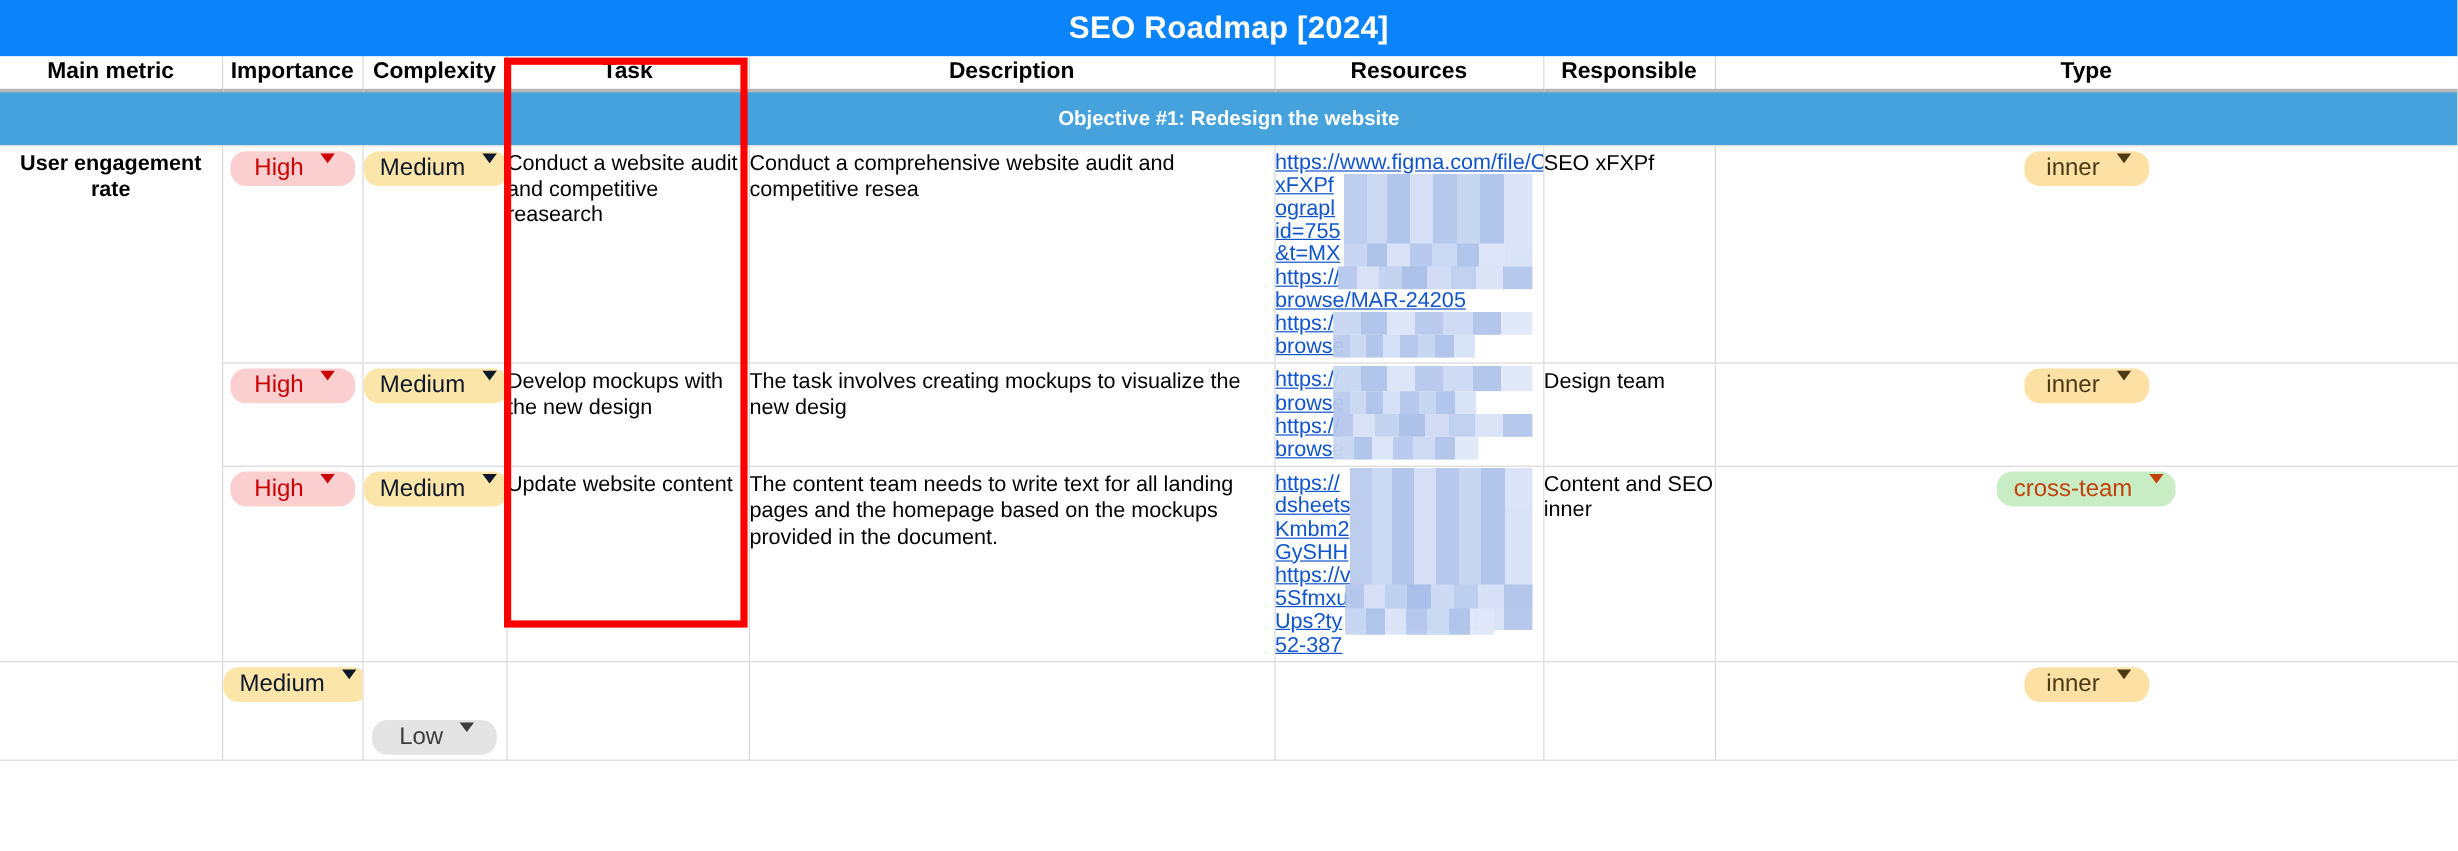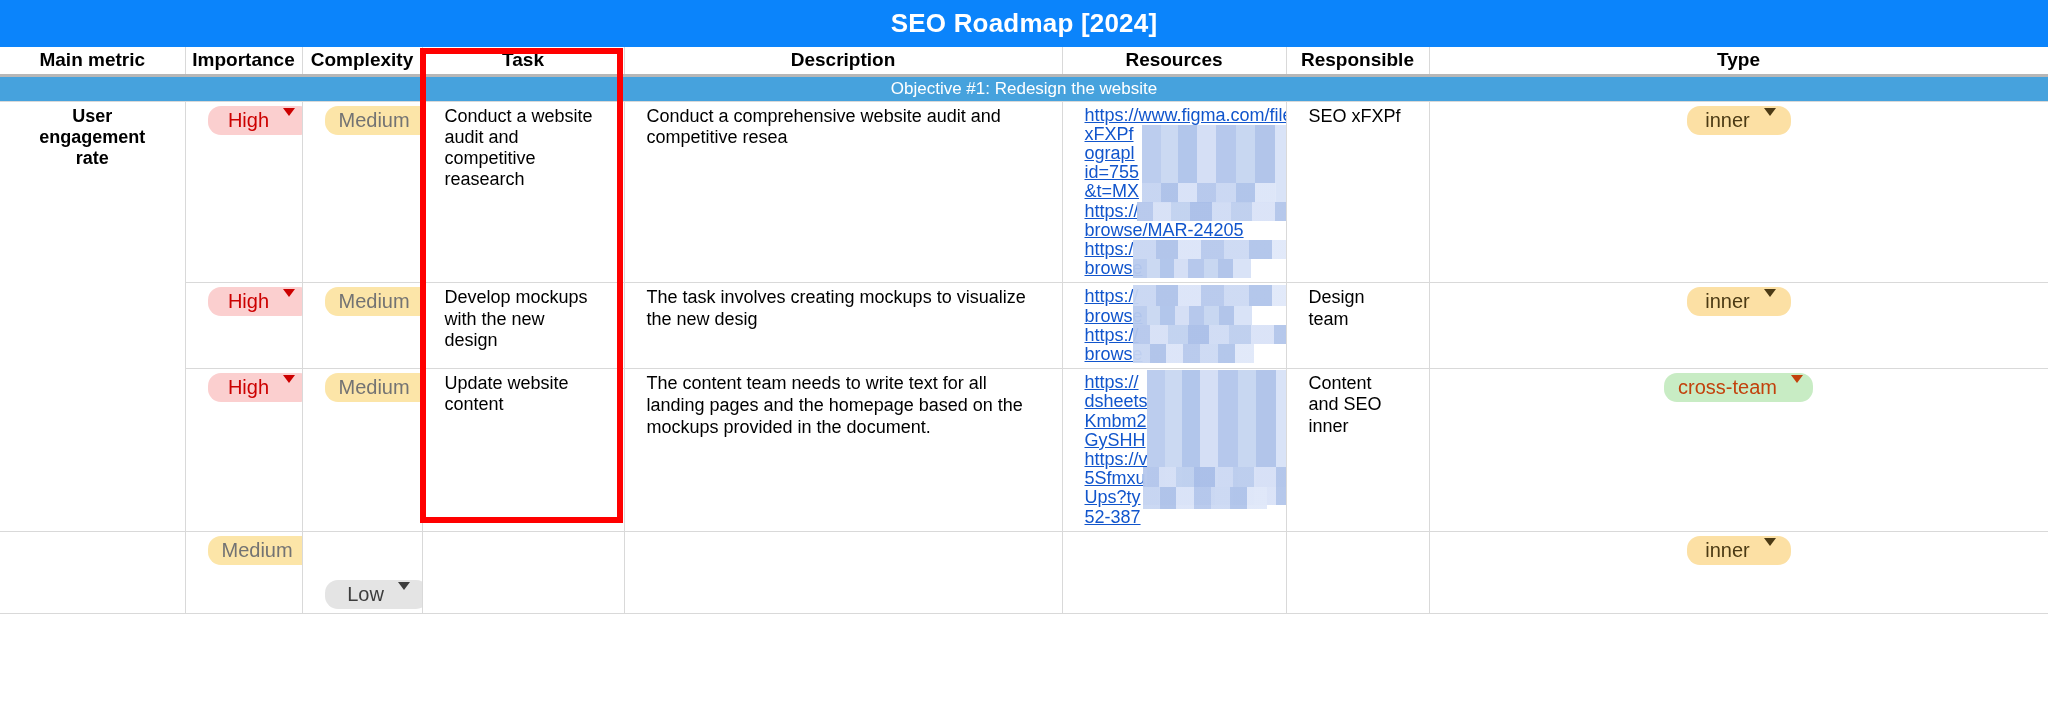--- a/index.html
+++ b/index.html
@@ -32,21 +32,21 @@
   
   table.grid {
     border-collapse: collapse;
     table-layout: fixed;
     width: 2048px;
   }
   table.grid td, table.grid th {
     border-right: 1px solid #d9d9d9;
     border-bottom: 1px solid #d9d9d9;
     vertical-align: top;
-    padding: 4px 22px;
+    padding: 4px 0;
     font-size: 18px;
     color: #000;
     overflow: hidden;
   }
   
   col.c-metric      { width: 185px; }
   col.c-importance  { width: 117px; }
   col.c-complexity  { width: 120px; }
   col.c-task        { width: 202px; }
   col.c-desc        { width: 438px; }
@@ -66,28 +66,28 @@
     padding: 2px 4px;
     white-space: nowrap;
     margin-left: 28px;
   }
   tr.head th.first { border-left: none; }
 
   
   tr.objective td {
     background: #46a2dd;
     color: #ffffff;
-    font-weight: normal;
+    font-weight: bold;
     font-size: 17px;
     text-align: center;
     height: 26px;
     vertical-align: middle;
     border-right: none;
     border-bottom: 1px solid #d9d9d9;
-    padding: 2px 4px;
+    padding: 12px 4px;
   }
 
   
   .chip {
     display: inline-flex;
     justify-content: center;
     gap: 14px;
     border-radius: 13px;
     padding: 2px 10px 3px 14px;
     font-size: 20px;
@@ -96,21 +96,21 @@
     white-space: nowrap;
   }
   .chip .caret {
     width: 0; height: 0;
     border-left: 6px solid transparent;
     border-right: 6px solid transparent;
     border-top: 8px solid currentColor;
     flex: none;
   }
   .chip-high    { background:#fbcfcf; color:#cc0000; }
-  .chip-medium  { background:#fce5a8; color:#737373; }
+  .chip-medium  { background:#fce5a8; color:#0f172a; }
   .chip-low     { background:#e4e4e4; color:#3d3d3d;margin-top:44px; }
   .chip-inner   { background:#fce0a4; color:#4b3a14; }
   .chip-cross   { background:#c8ecc4; color:#c2410c; }
   .chip-high .caret, .chip-inner .caret, .chip-cross .caret,
   .chip-medium .caret, .chip-low .caret { border-top-color: currentColor; }
 
   td.c-chip { text-align: center; padding-top: 7px; }
 
   
   td.metric-cell {

